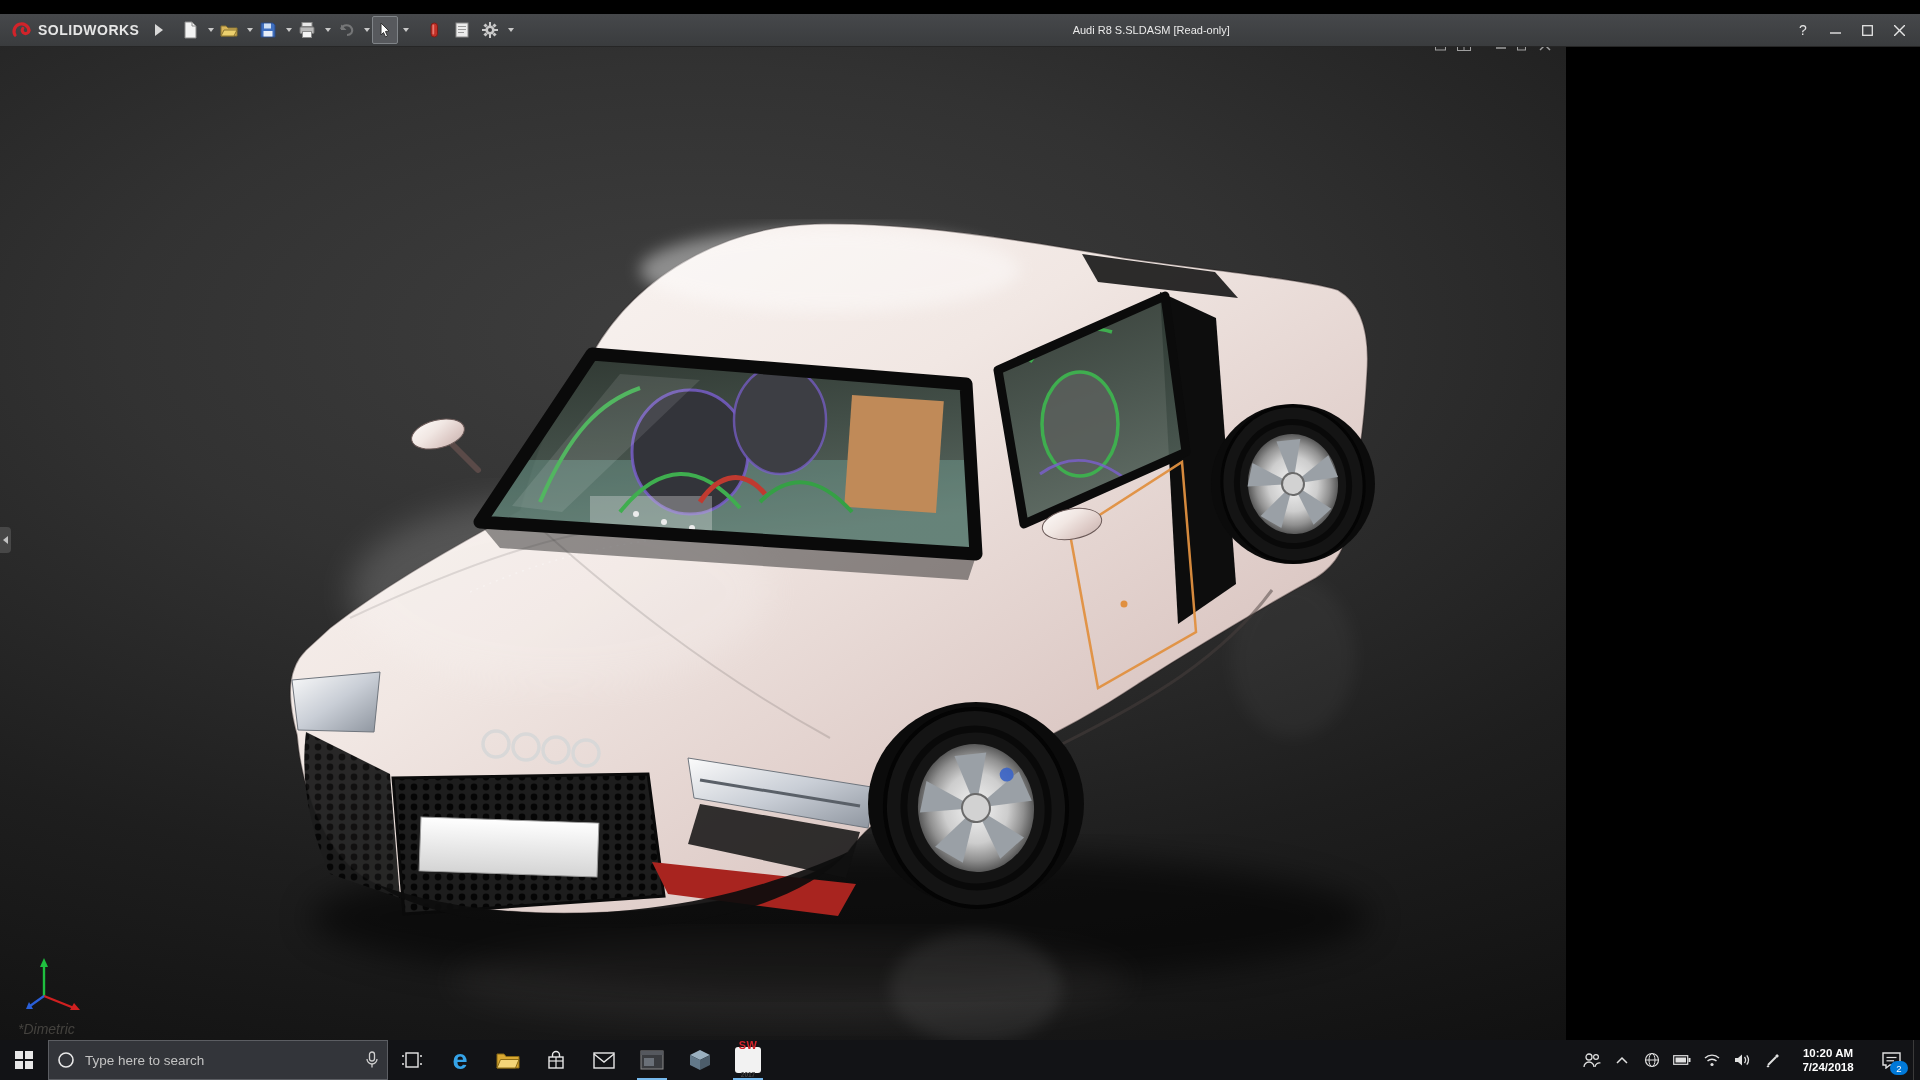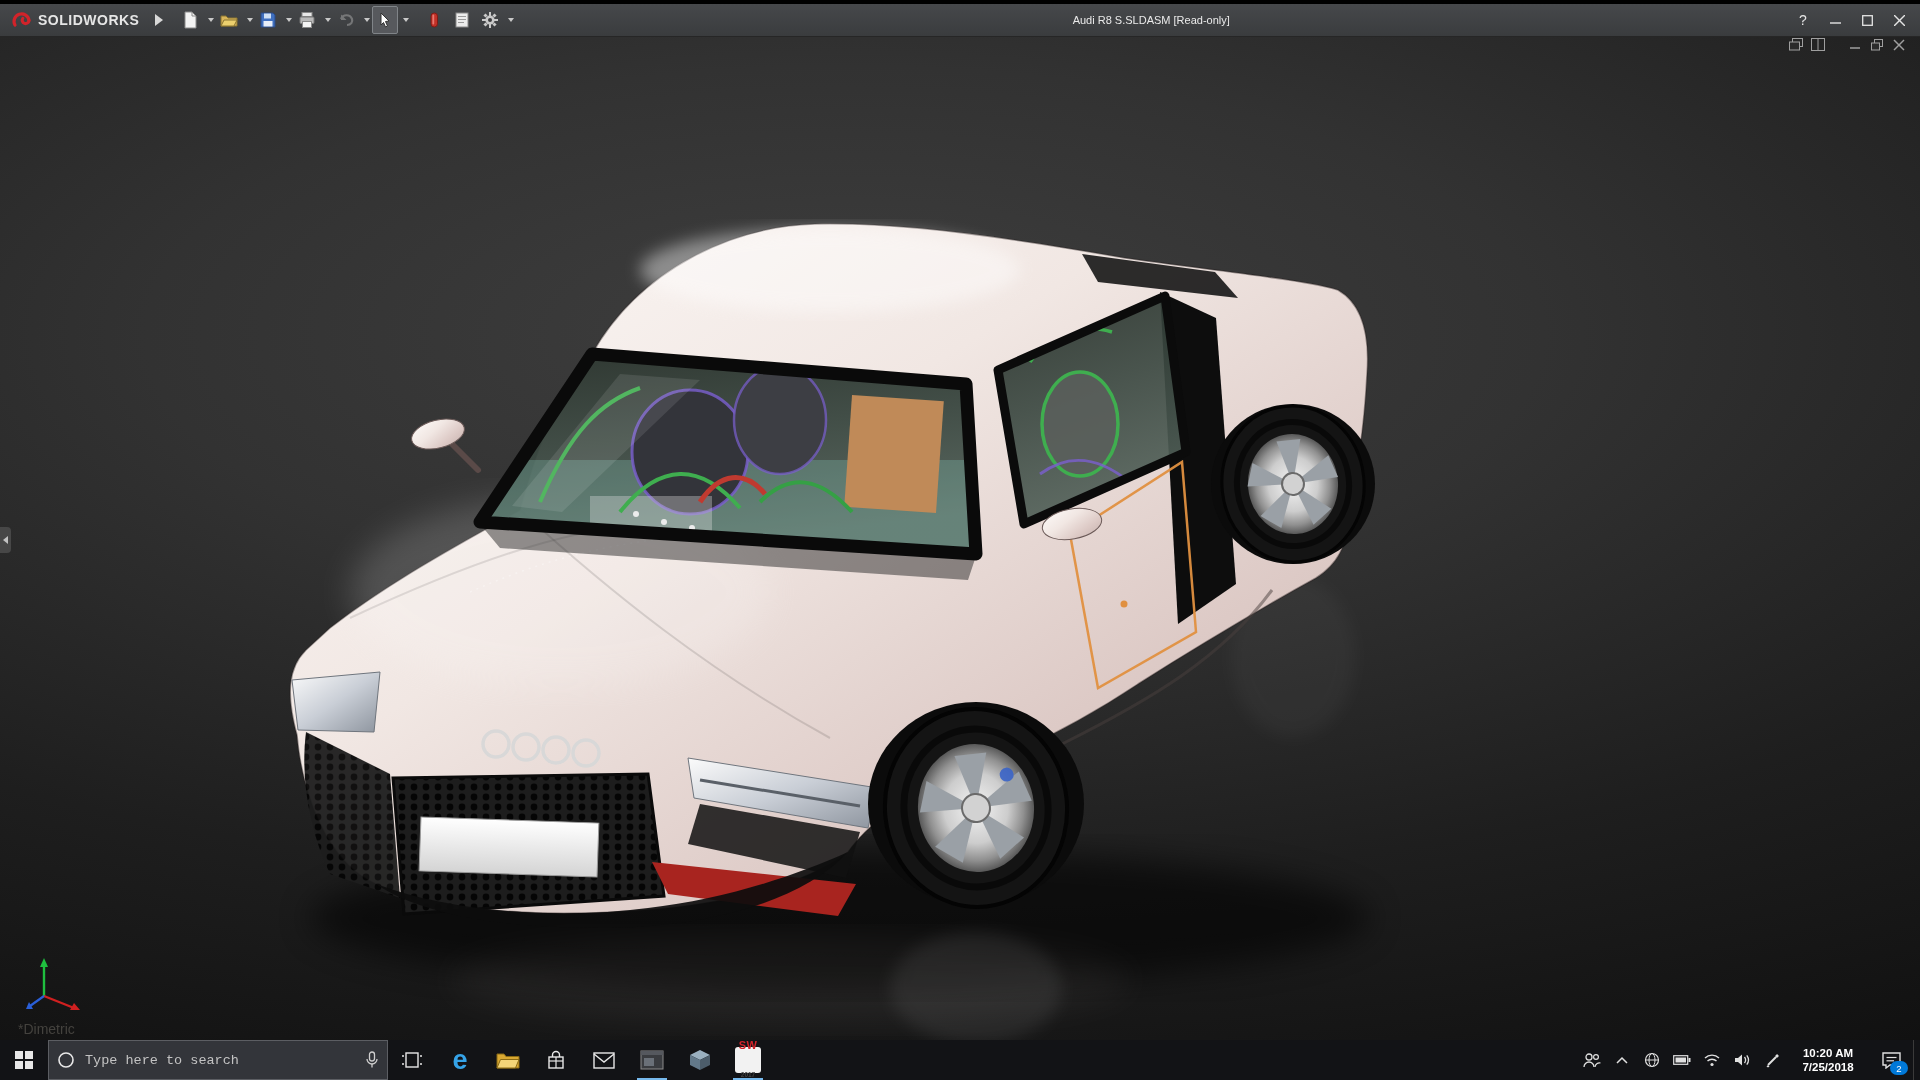--- a/index.html
+++ b/index.html
@@ -1,60 +1,60 @@
 <!DOCTYPE html>
 <html><head>
 <meta charset="utf-8">
 <style>
   html,body{margin:0;padding:0;width:1920px;height:1080px;overflow:hidden;background:#000;
     font-family:"Liberation Sans",sans-serif;-webkit-font-smoothing:antialiased;}
 
   
-  .titlebar{position:absolute;top:4px;left:0;width:1920px;height:32px;
+  .titlebar{position:absolute;top:14px;left:0;width:1920px;height:32px;
     background:linear-gradient(#46484b,#3a3c3e);border-bottom:1px solid #262626;
     display:flex;align-items:center;z-index:30;}
   .brand-wrap{display:flex;align-items:center;gap:6px;padding-left:10px;}
   .brand-text{color:#e6e6e6;font-weight:bold;font-size:14px;letter-spacing:.5px;}
   .flyout-arrow{width:0;height:0;border-top:6px solid transparent;border-bottom:6px solid transparent;
     border-left:8px solid #d8d8d8;margin:0 14px 0 16px;cursor:pointer;}
   .tb-icons{display:flex;align-items:center;gap:2px;}
   .tb-item{display:flex;align-items:center;height:26px;padding:0 3px;border-radius:2px;border:1px solid transparent;cursor:pointer;}
   .tb-item.active{background:#57595d;border:1px solid #808488;}
   .tb-item.disabled{opacity:.45;}
   .caret{width:0;height:0;border-left:3.5px solid transparent;border-right:3.5px solid transparent;
     border-top:4px solid #c9c9c9;margin-left:3px;cursor:pointer;}
   .tb-sep{width:8px;}
   .doc-title{flex:1;text-align:center;color:#eaeaea;font-size:11px;white-space:nowrap;}
   .win-ctl{display:flex;align-items:center;gap:2px;padding-right:6px;}
   .win-btn{width:30px;height:26px;display:flex;align-items:center;justify-content:center;color:#e4e4e4;
     font-size:14px;cursor:pointer;}
 
   
-  .viewport{position:absolute;top:32px;left:0;width:1920px;height:1008px;
+  .viewport{position:absolute;top:32px;left:0;width:1566px;height:1008px;
     background:radial-gradient(130% 95% at 44% 30%, #3e3e3e 0%, #323232 28%, #1e1e1e 58%, #0a0a0a 100%);
-    overflow:hidden;z-index:10;}
+    overflow:hidden;z-index:10;font-style:italic;}
   .carsvg{position:absolute;top:0;left:0;}
   .doc-controls{position:absolute;top:6px;right:14px;display:flex;align-items:center;gap:7px;z-index:20;}
   .doc-controls .grp-gap{width:8px;}
   .dc-btn{width:15px;height:13px;cursor:pointer;display:flex;align-items:center;justify-content:center;}
   .collapse-tab{position:absolute;left:0;top:495px;width:11px;height:26px;background:#474747;
     border-radius:0 4px 4px 0;display:flex;align-items:center;justify-content:center;cursor:pointer;z-index:20;}
   .collapse-tab span{width:0;height:0;border-top:4px solid transparent;border-bottom:4px solid transparent;
     border-right:5px solid #c2c2c2;}
   .triad{position:absolute;left:24px;bottom:28px;z-index:20;cursor:pointer;}
   .view-label{position:absolute;left:18px;bottom:3px;font-size:14px;color:#44423e;z-index:20;}
 
   
   .taskbar{position:absolute;bottom:0;left:0;width:1920px;height:40px;background:#121316;
     display:flex;align-items:stretch;z-index:40;}
   .tk-btn{width:48px;display:flex;align-items:center;justify-content:center;cursor:pointer;position:relative;}
   .search-box{width:340px;background:#33353a;border:1px solid #5c5e63;display:flex;align-items:center;
     gap:8px;padding:0 8px;box-sizing:border-box;}
   .search-box input{flex:1;background:transparent;border:none;outline:none;color:#cfcfcf;font-size:13.5px;
-    font-family:Liberation Mono, monospace;}
+    font-family:Liberation Sans, sans-serif;}
   .search-box input::placeholder{color:#c3c3c3;}
   .tk-app{width:48px;display:flex;align-items:center;justify-content:center;position:relative;cursor:pointer;}
   .tk-app.running::after{content:"";position:absolute;left:9px;right:9px;bottom:0;height:2px;background:#76b9ed;}
   .spacer{flex:1;}
   .tray-item{width:30px;display:flex;align-items:center;justify-content:center;cursor:pointer;}
   .clock{width:82px;display:flex;flex-direction:column;align-items:center;justify-content:center;
     color:#fff;font-size:11.5px;line-height:14px;cursor:pointer;font-weight:bold;}
   .action-center{width:44px;display:flex;align-items:center;justify-content:center;position:relative;cursor:pointer;}
   .ac-badge{position:absolute;right:5px;bottom:5px;min-width:14px;height:14px;border-radius:7px;background:#0078d7;
     color:#fff;font-size:9.5px;display:flex;align-items:center;justify-content:center;padding:0 2px;}
@@ -532,21 +532,21 @@
   <div class="tray-item">
     <svg width="15" height="15">
       <line x1="3" y1="12" x2="11" y2="4" stroke="#e0e0e0" stroke-width="2"></line>
       <polygon points="1.5,13.5 3,12 4.5,13.5 3,14.5" fill="#e0e0e0"></polygon>
       <line x1="11" y1="4" x2="13" y2="2" stroke="#e0e0e0" stroke-width="2.6"></line>
     </svg>
   </div>
 
   <div class="clock">
     <span>10:20 AM</span>
-    <span>7/25/2018</span>
+    <span>7/24/2018</span>
   </div>
 
   <div class="action-center">
     <svg width="19" height="17">
       <path d="M1,1 L18,1 L18,13 L8,13 L4,16 L4,13 L1,13 Z" fill="none" stroke="#e0e0e0" stroke-width="1.4"></path>
       <line x1="4.5" y1="5.5" x2="14.5" y2="5.5" stroke="#e0e0e0" stroke-width="1.2"></line>
       <line x1="4.5" y1="8.8" x2="12" y2="8.8" stroke="#e0e0e0" stroke-width="1.2"></line>
     </svg>
     <span class="ac-badge">2</span>
   </div>

